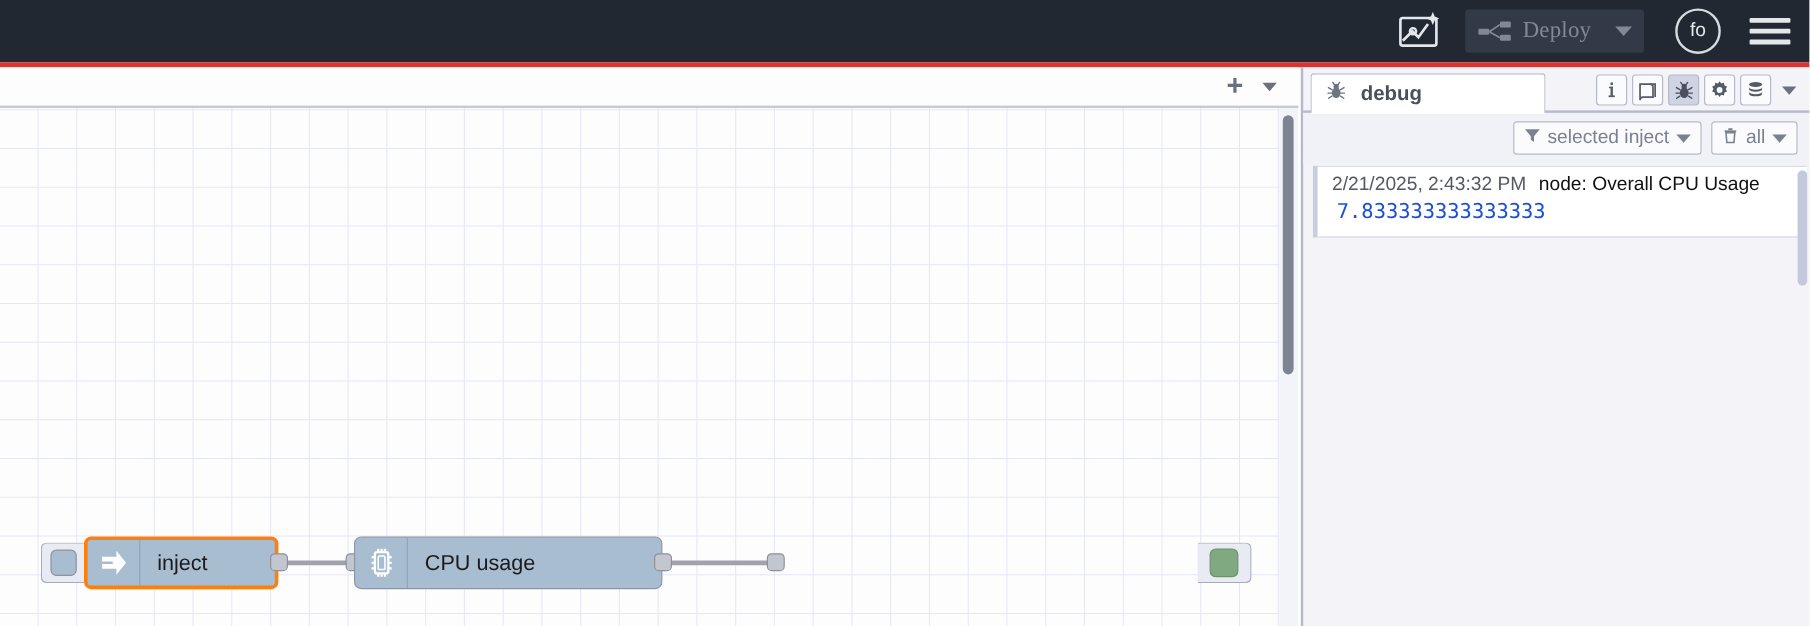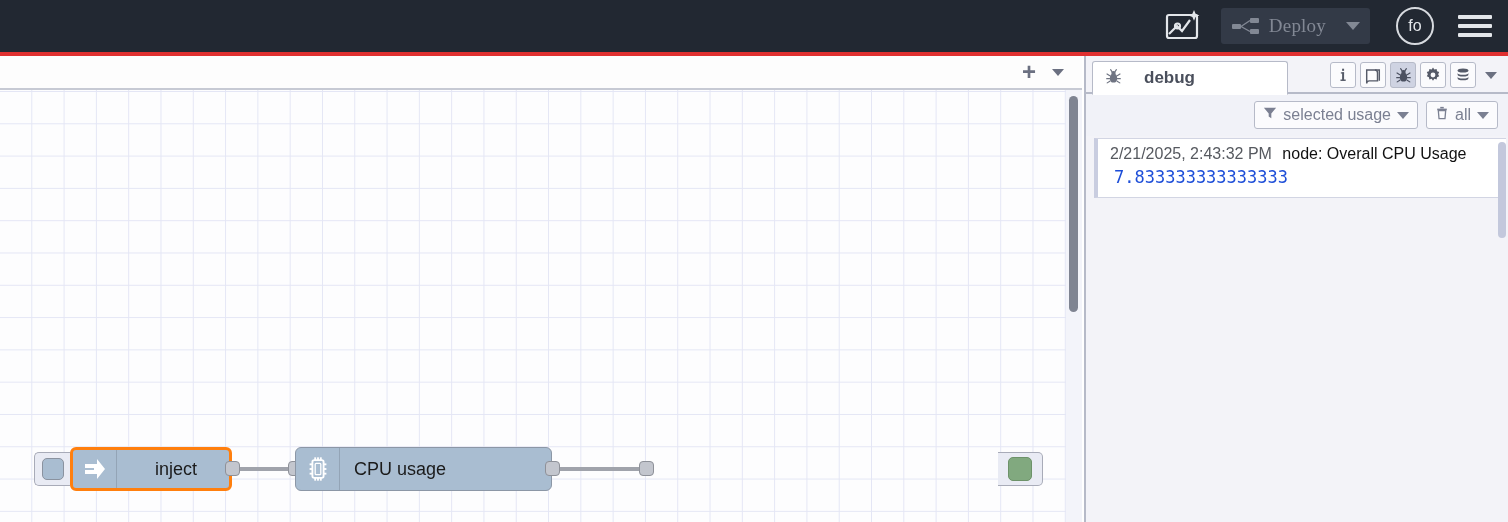--- a/index.html
+++ b/index.html
@@ -118,21 +118,20 @@
     position: absolute;
     height: 44px;
     border-radius: 6px;
     display: flex; align-items: center;
   }
   .node-inject {
     left: 70px; top: 357px;
     width: 162px;
     background: #a9bdd1;
     border: 3px solid #ff7f0e;
-    gap: 24px;
   }
   .node-btn-tab {
     position: absolute; left: 34px; top: 362px;
     width: 36px; height: 34px;
     background: #e9ebf4;
     border: 1px solid #a8abb8;
     border-right: none;
     border-radius: 5px 0 0 5px;
     display:flex; align-items:center; justify-content:center;
   }
@@ -232,21 +231,21 @@
     height: 34px; min-width: 196px;
     background: #fff;
     border: 1px solid #b6bac8;
     border-bottom: 1px solid #fff;
     border-radius: 3px 3px 0 0;
     display: flex; align-items: center;
     padding: 0 12px;
     position: relative; top: 3px;
     cursor: pointer;
   }
-  .sb-tab-label { font-size: 17px; font-weight: bold; color: #4a4f5c; margin-left: 22px; }
+  .sb-tab-label { font-size: 17px; font-weight: bold; color: #4a4f5c; margin-left: 12px; }
   .sb-tools {
     position: absolute; right: 6px; bottom: 4px;
     display: flex; align-items: center; gap: 4px;
   }
   .sb-tool {
     width: 26px; height: 26px;
     border: 1px solid #b6bac8;
     background: #fbfbfd;
     border-radius: 3px;
     display:flex; align-items:center; justify-content:center;
@@ -483,21 +482,21 @@
       </div>
     </div>
 
     <div class="sb-filterrow">
       <div class="pill">
         <span>
           <svg viewBox="0 0 16 16" width="14" height="14">
             <path d="M1 2 h14 l-5.5 6.5 v5.5 l-3 -2 v-3.5z" fill="#7b8092"></path>
           </svg>
         </span>
-        <span>selected usage</span>
+        <span>selected inject</span>
         <span class="caret-sm"></span>
       </div>
       <div class="pill">
         <span>
           <svg viewBox="0 0 16 16" width="14" height="14">
             <rect x="2.5" y="3" width="11" height="1.8" fill="#7b8092"></rect>
             <rect x="6" y="1" width="4" height="1.8" fill="#7b8092"></rect>
             <path d="M3.8 5.2 h8.4 l-.8 9.3 h-6.8z" fill="none" stroke="#7b8092" stroke-width="1.5"></path>
           </svg>
         </span>

